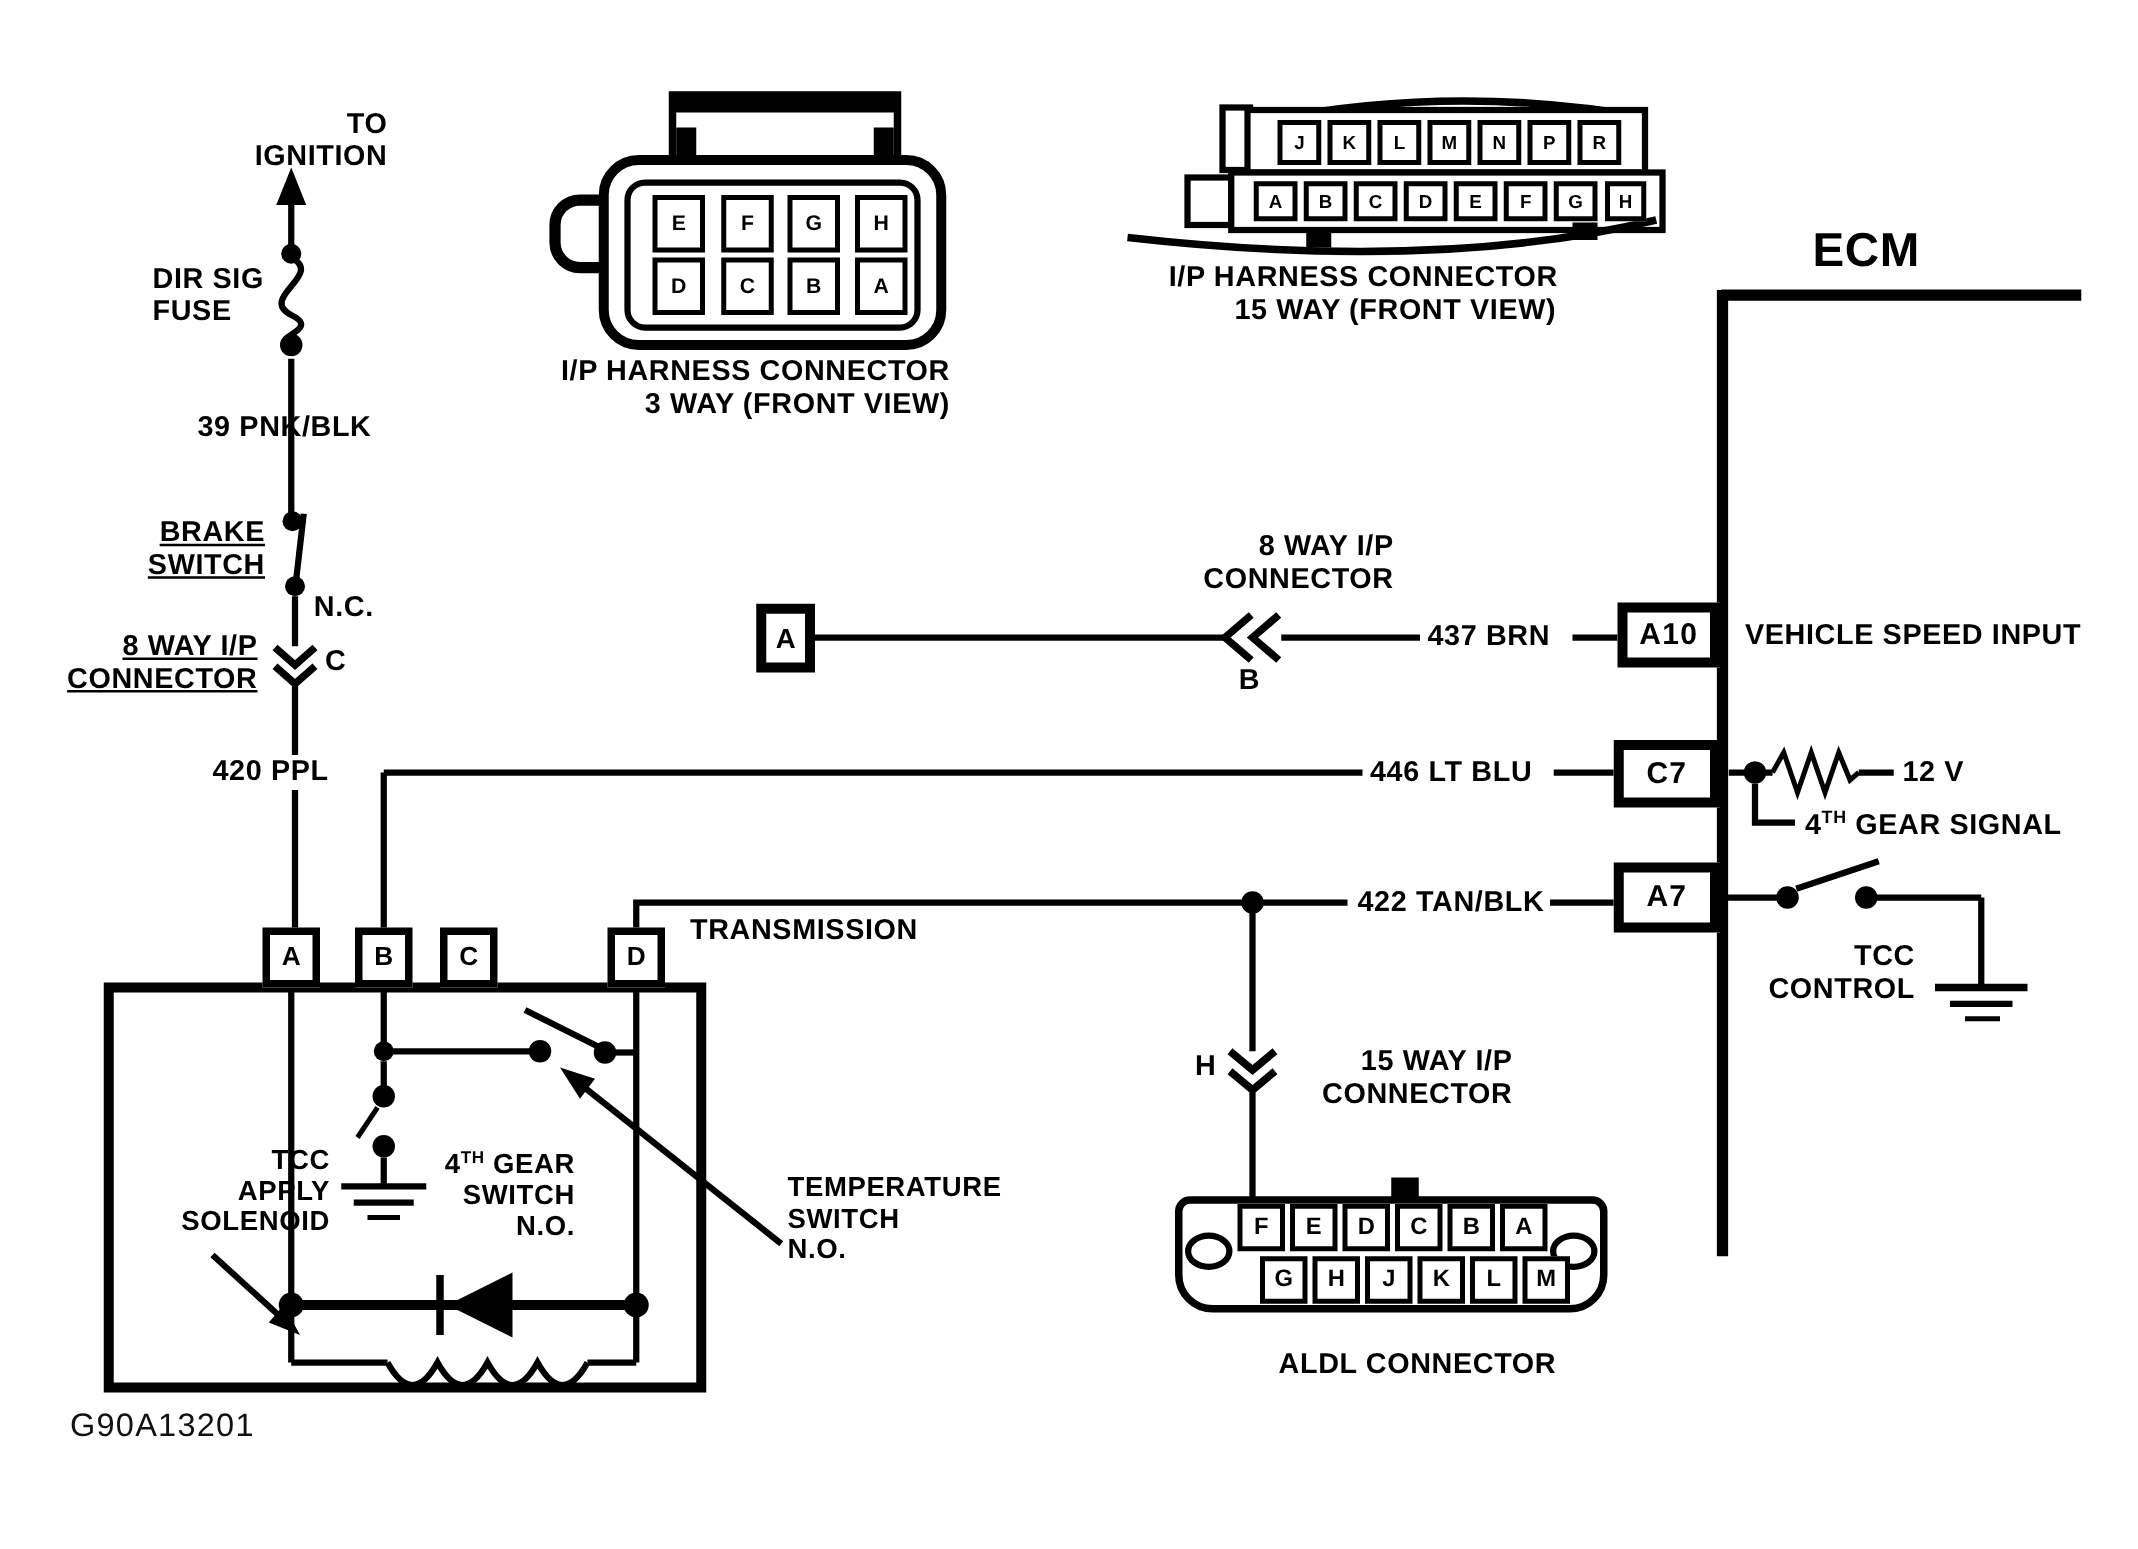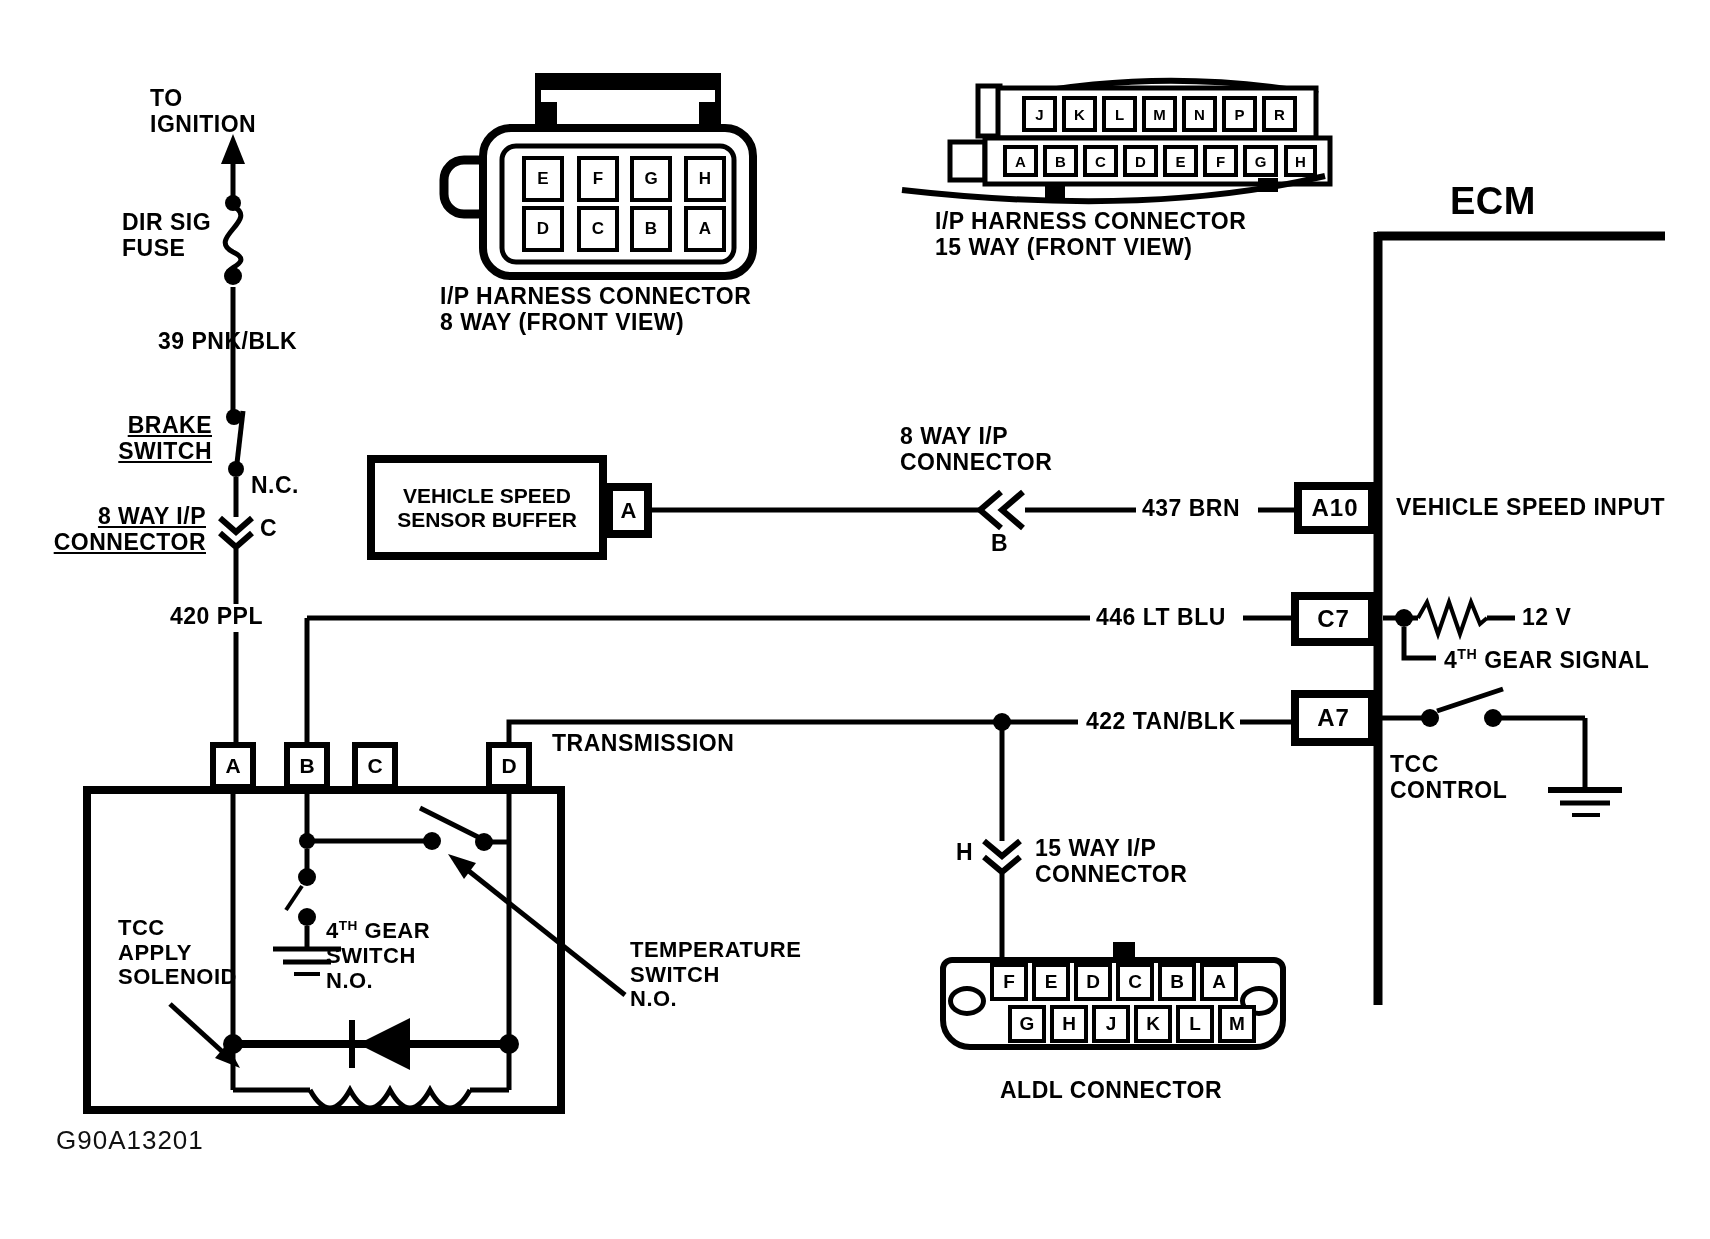--- a/index.html
+++ b/index.html
@@ -1,21 +1,21 @@
 <!DOCTYPE html>
 <html><head>
 <meta charset="utf-8">
 <style>
   html,body{margin:0;padding:0;background:#fff;}
   .canvas{position:relative;width:1710px;height:1239px;background:#fff;
           font-family:"Liberation Sans",sans-serif;color:#000;overflow:hidden;}
   svg.wires{position:absolute;left:0;top:0;}
   .lbl{position:absolute;font-weight:700;font-size:23px;line-height:1.12;
        letter-spacing:.5px;white-space:nowrap;}
-  .ctr{text-align:left;}
+  .ctr{text-align:right;}
   .rgt{text-align:right;text-decoration:underline;}
   .pin{position:absolute;box-sizing:border-box;border:4px solid #000;background:#fff;
        display:flex;align-items:center;justify-content:center;font-weight:700;}
   .tpin{border-width:6px;font-size:21px;}
   .epin{border-width:8px;font-size:24px;letter-spacing:1px;}
   .box{position:absolute;box-sizing:border-box;border:8px solid #000;background:#fff;
        display:flex;flex-direction:column;align-items:center;justify-content:center;
        font-weight:700;}
   sup{font-size:.62em;}
   .fig{font-weight:400;font-size:26px;letter-spacing:1px;color:#111;margin-left:28px;}
@@ -194,21 +194,21 @@
   <div class="pin" style="left:522px;top:156px;width:42px;height:46px;font-size:17px;">E</div>
   <div class="pin" style="left:577px;top:156px;width:42px;height:46px;font-size:17px;">F</div>
   <div class="pin" style="left:630px;top:156px;width:42px;height:46px;font-size:17px;">G</div>
   <div class="pin" style="left:684px;top:156px;width:42px;height:46px;font-size:17px;">H</div>
   <div class="pin" style="left:522px;top:206px;width:42px;height:46px;font-size:17px;">D</div>
   <div class="pin" style="left:577px;top:206px;width:42px;height:46px;font-size:17px;">C</div>
   <div class="pin" style="left:630px;top:206px;width:42px;height:46px;font-size:17px;">B</div>
   <div class="pin" style="left:684px;top:206px;width:42px;height:46px;font-size:17px;">A</div>
   <div class="lbl ctr" style="left:440px;top:284px;width:320px;">
     <div>I/P HARNESS CONNECTOR</div>
-      <div>8 WAY (FRONT VIEW)</div>
+      <div>3 WAY (FRONT VIEW)</div>
   </div>
 
   <div class="pin" style="left:1022px;top:96px;width:35px;height:36px;font-size:15px;">J</div>
   <div class="pin" style="left:1062px;top:96px;width:35px;height:36px;font-size:15px;">K</div>
   <div class="pin" style="left:1102px;top:96px;width:35px;height:36px;font-size:15px;">L</div>
   <div class="pin" style="left:1142px;top:96px;width:35px;height:36px;font-size:15px;">M</div>
   <div class="pin" style="left:1182px;top:96px;width:35px;height:36px;font-size:15px;">N</div>
   <div class="pin" style="left:1222px;top:96px;width:35px;height:36px;font-size:15px;">P</div>
   <div class="pin" style="left:1262px;top:96px;width:35px;height:36px;font-size:15px;">R</div>
   <div class="pin" style="left:1003px;top:145px;width:35px;height:32px;font-size:15px;">A</div>
@@ -229,24 +229,20 @@
   <div class="box epin" style="left:1291px;top:592px;width:85px;height:54px;">C7</div>
   <div class="box epin" style="left:1291px;top:690px;width:85px;height:56px;">A7</div>
   <div class="lbl" style="left:1396px;top:495px;">VEHICLE SPEED INPUT</div>
   <div class="lbl" style="left:1522px;top:605px;">12 V</div>
   <div class="lbl" style="left:1444px;top:647px;"><span>4</span><sup>TH</sup><span> GEAR SIGNAL</span></div>
   <div class="lbl ctr" style="left:1390px;top:752px;width:142px;">
     <div>TCC</div>
       <div>CONTROL</div>
   </div>
 
-  <div class="box" style="left:367px;top:455px;width:240px;height:105px;font-size:21px;">
-    <div>VEHICLE SPEED</div>
-      <div>SENSOR BUFFER</div>
-  </div>
   <div class="box" style="left:605px;top:483px;width:47px;height:55px;font-size:22px;">A</div>
   <div class="lbl ctr" style="left:900px;top:424px;width:215px;">
     <div>8 WAY I/P</div>
       <div>CONNECTOR</div>
   </div>
   <div class="lbl" style="left:991px;top:531px;">B</div>
   <div class="lbl" style="left:1142px;top:496px;">437 BRN</div>
   <div class="lbl" style="left:1096px;top:605px;">446 LT BLU</div>
   <div class="lbl" style="left:1086px;top:709px;">422 TAN/BLK</div>
   <div class="lbl" style="left:956px;top:840px;">H</div>

